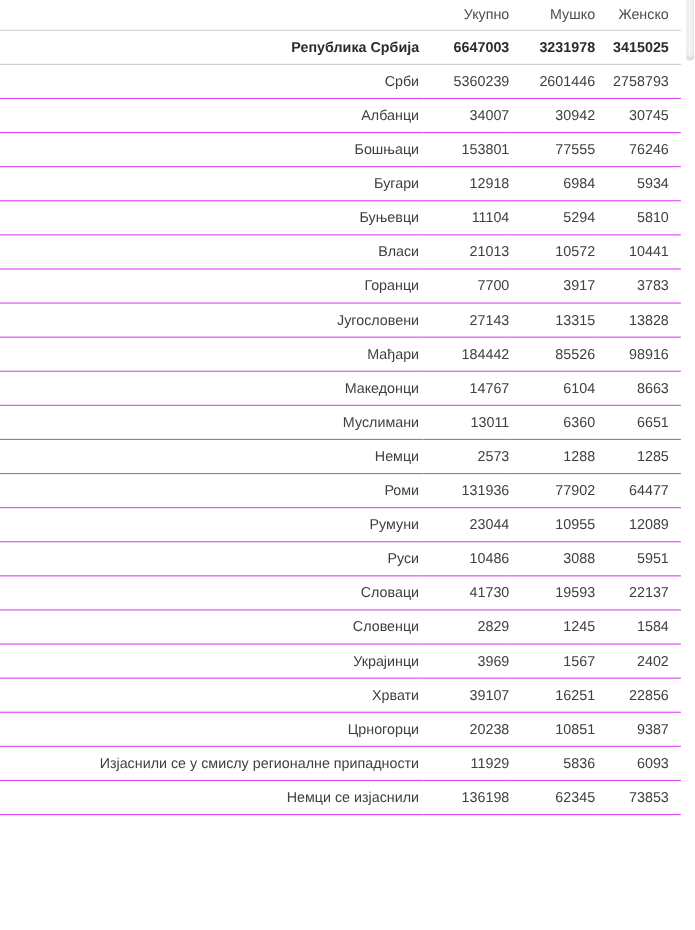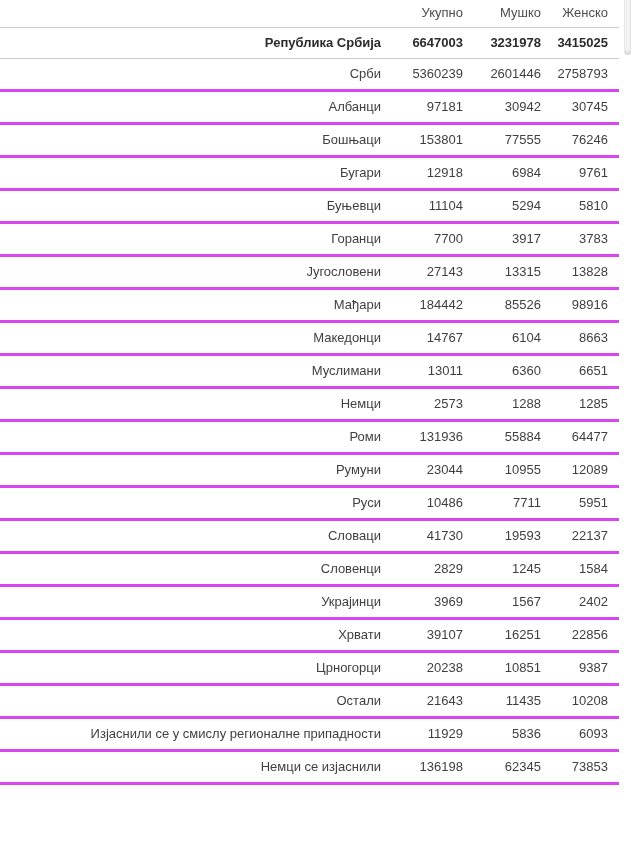--- a/index.html
+++ b/index.html
@@ -26,21 +26,21 @@
   thead th {
     font-weight: 400;
     color: #4d4d4d;
     text-align: right;
     padding: 5px 0 7px 0;
     line-height: 15px;
     white-space: nowrap;
   }
   thead th.label-head { text-align: left; padding-left: 8px; }
   thead tr { border-bottom: 1px solid #cdcdcd; }
-  tbody tr { border-bottom: 3px solid #d946ef; }
+  tbody tr { border-bottom: 1px solid #d946ef; }
   tbody tr.total-row { border-bottom: 1px solid #cdcdcd; }
   tbody th {
     text-align: right;
     font-weight: 400;
     color: #3f3f3f;
     padding: 7px 4px 7px 8px;
     line-height: 16px;
     white-space: nowrap;
   }
   tbody td {
@@ -92,43 +92,49 @@
       <td class="last-col">3415025</td>
     </tr>
   <tr>
     <th>Срби</th>
     <td>5360239</td>
     <td>2601446</td>
     <td class="last-col">2758793</td>
   </tr>
       <tr>
     <th>Албанци</th>
-    <td>97181</td>
+    <td>34007</td>
     <td>30942</td>
     <td class="last-col">30745</td>
   </tr>
       <tr>
     <th>Бошњаци</th>
     <td>153801</td>
     <td>77555</td>
     <td class="last-col">76246</td>
   </tr>
       <tr>
     <th>Бугари</th>
     <td>12918</td>
     <td>6984</td>
-    <td class="last-col">9761</td>
+    <td class="last-col">5934</td>
   </tr>
       <tr>
     <th>Буњевци</th>
     <td>11104</td>
     <td>5294</td>
     <td class="last-col">5810</td>
   </tr>
       <tr>
+    <th>Власи</th>
+    <td>21013</td>
+    <td>10572</td>
+    <td class="last-col">10441</td>
+  </tr>
+      <tr>
     <th>Горанци</th>
     <td>7700</td>
     <td>3917</td>
     <td class="last-col">3783</td>
   </tr>
       <tr>
     <th>Југословени</th>
     <td>27143</td>
     <td>13315</td>
     <td class="last-col">13828</td>
@@ -153,33 +159,33 @@
   </tr>
       <tr>
     <th>Немци</th>
     <td>2573</td>
     <td>1288</td>
     <td class="last-col">1285</td>
   </tr>
       <tr>
     <th>Роми</th>
     <td>131936</td>
-    <td>55884</td>
+    <td>77902</td>
     <td class="last-col">64477</td>
   </tr>
       <tr>
     <th>Румуни</th>
     <td>23044</td>
     <td>10955</td>
     <td class="last-col">12089</td>
   </tr>
       <tr>
     <th>Руси</th>
     <td>10486</td>
-    <td>7711</td>
+    <td>3088</td>
     <td class="last-col">5951</td>
   </tr>
       <tr>
     <th>Словаци</th>
     <td>41730</td>
     <td>19593</td>
     <td class="last-col">22137</td>
   </tr>
       <tr>
     <th>Словенци</th>
@@ -197,26 +203,20 @@
     <th>Хрвати</th>
     <td>39107</td>
     <td>16251</td>
     <td class="last-col">22856</td>
   </tr>
       <tr>
     <th>Црногорци</th>
     <td>20238</td>
     <td>10851</td>
     <td class="last-col">9387</td>
-  </tr>
-      <tr>
-    <th>Остали</th>
-    <td>21643</td>
-    <td>11435</td>
-    <td class="last-col">10208</td>
   </tr>
       <tr>
     <th>Изјаснили се у смислу регионалне припадности</th>
     <td>11929</td>
     <td>5836</td>
     <td class="last-col">6093</td>
   </tr>
       <tr>
     <th>Немци се изјаснили</th>
     <td>136198</td>

